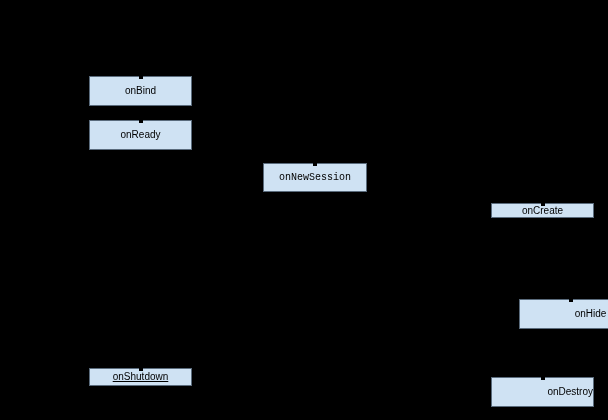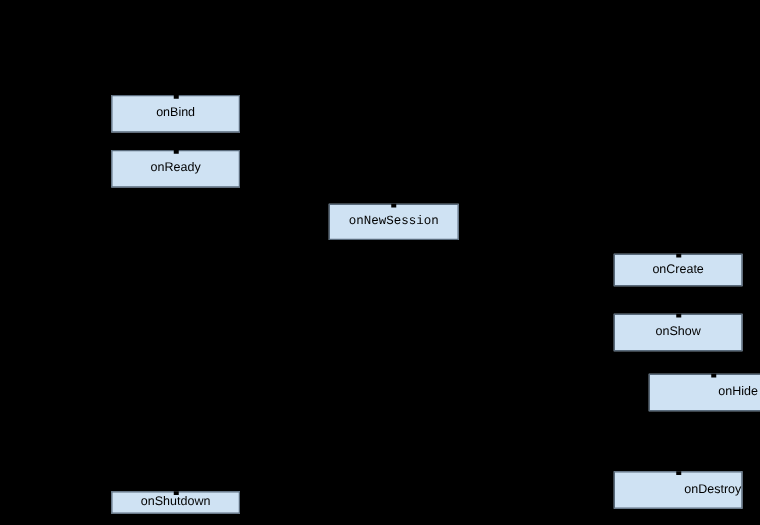--- a/index.html
+++ b/index.html
@@ -42,24 +42,24 @@
     left: 50%;
     transform: translateX(-50%);
     width: 4px;
     height: 3px;
     background: var(--bg, #000000);
   }
   
   .node-onbind      { left: 89px;  top: 76px;  width: 103px; height: 30px; }
   .node-onready     { left: 89px;  top: 120px; width: 103px; height: 30px; }
   .node-onnewsession{ left: 263px; top: 163px; width: 104px; height: 29px; font-family: Liberation Mono, monospace; }
-  .node-oncreate    { left: 491px; top: 203px; width: 103px; height: 26px; }
+  .node-oncreate    { left: 491px; top: 203px; width: 103px; height: 15px; }
   .node-onshow      { left: 491px; top: 251px; width: 103px; height: 30px; }
   .node-onhide      { left: 519px; top: 299px; width: 103px; height: 30px; padding-left: 40px; }
-  .node-onshutdown  { left: 89px;  top: 393px; width: 103px; height: 18px; }
+  .node-onshutdown  { left: 89px;  top: 368px; width: 103px; height: 18px; text-decoration: underline; }
   .node-ondestroy   { left: 491px; top: 377px; width: 103px; height: 30px; justify-content: flex-end; }
 </style>
 </head>
 <body>
 
 <div class="diagram">
 
   <div class="node node-onbind">
     <span class="notch"></span>
     <span class="label">onBind</span>
@@ -73,24 +73,20 @@
   <div class="node node-onnewsession">
     <span class="notch"></span>
     <span class="label">onNewSession</span>
   </div>
 
   <div class="node node-oncreate">
     <span class="notch"></span>
     <span class="label">onCreate</span>
   </div>
 
-  <div class="node node-onshow">
-    <span class="notch"></span>
-    <span class="label">onShow</span>
-  </div>
 
   <div class="node node-onhide">
     <span class="notch"></span>
     <span class="label">onHide</span>
   </div>
 
   <div class="node node-onshutdown">
     <span class="notch"></span>
     <span class="label">onShutdown</span>
   </div>

